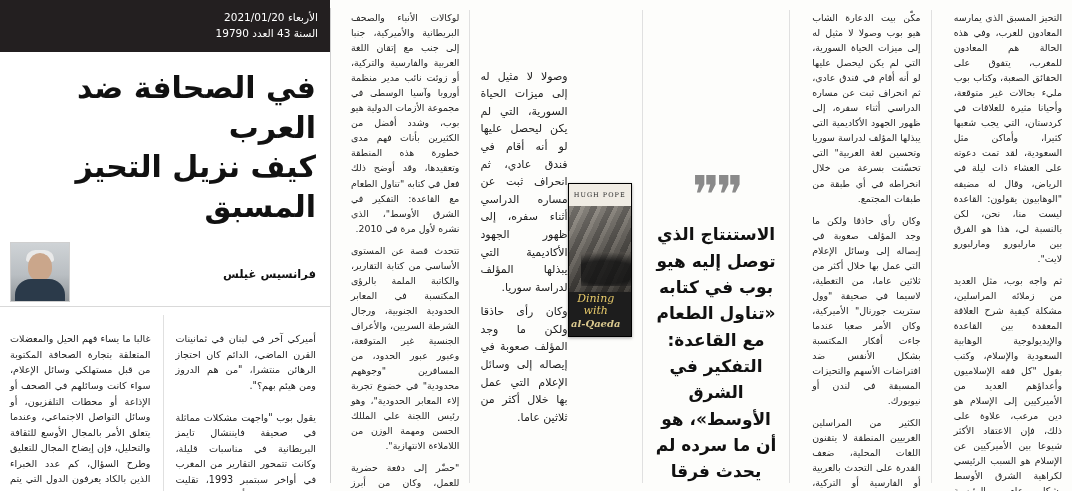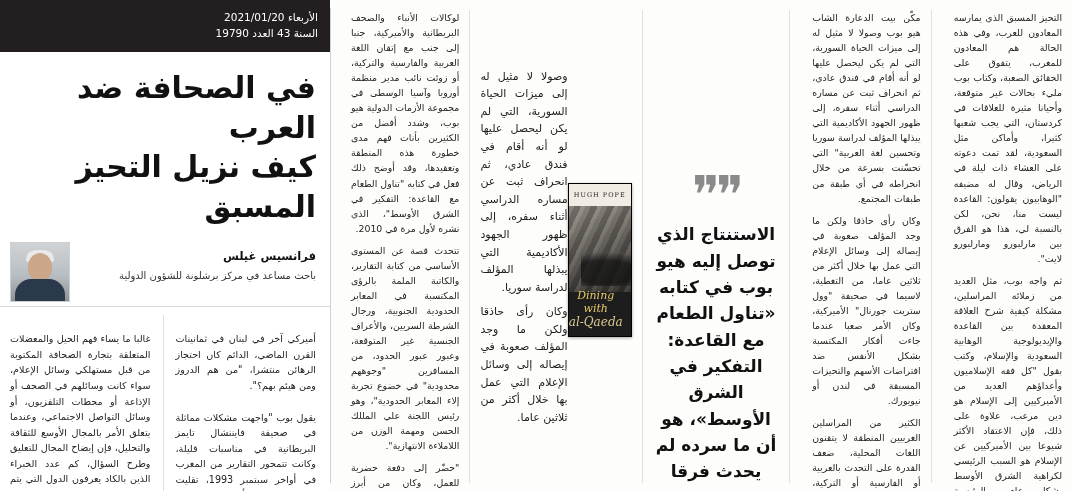--- a/index.html
+++ b/index.html
@@ -69,21 +69,21 @@
     font-size: 30px;
     font-weight: bold;
     line-height: 1.32;
     color: #111;
     letter-spacing: -0.3px;
   }
 
   .byline {
     display: flex;
     flex-direction: row-reverse;
-    align-items: flex-start;
+    align-items: center;
     justify-content: flex-start;
     gap: 0;
     padding: 10px 14px 4px 10px;
     border-bottom: 1px solid #d9d9d9;
   }
   .byline-text {
     text-align: right;
     font-size: 10px;
     line-height: 1.5;
     color: #333;
@@ -259,22 +259,23 @@
     bottom: 6px; left: 0; right: 8px;
     text-align: center;
     color: #e6c96a;
     font-family: "DejaVu Serif", serif;
     font-size: 11px;
     line-height: 1.15;
     font-style: italic;
   }
   .book .title small {
     display: block;
-    font-size: 12px;
+    font-size: 10px;
     color: #d9c88e;
+    font-weight: bold;
   }
   .img-col .caption {
     margin-top: 8px;
     font-size: 11px;
     line-height: 1.6;
     text-align: justify;
     color: #1d1d1d;
     width: 100%;
   }
   .img-col .caption p { margin: 0 0 7px 0; }
@@ -351,21 +352,20 @@
     </div>
 
     <div class="byline">
       <div class="byline-photo">
         <div class="hair"></div>
         <div class="face"></div>
         <div class="body"></div>
       </div>
       <div class="byline-text">
         <span class="byline-name">فرانسيس غيلس</span>
-        <span>باحث مساعد في مركز برشلونة للشؤون الدولية</span>
       </div>
     </div>
 
     <div class="right-body">
       <div class="col">
         <p>أميركي آخر في لبنان في ثمانينات القرن الماضي، الدائم كان احتجاز الرهائن منتشرا، "من هم الدروز ومن هيئم بهم؟".</p>
         <p>يقول بوب "واجهت مشكلات مماثلة في صحيفة فايننشال تايمز البريطانية في مناسبات قليلة، وكانت تتمحور التقارير من المغرب في أواخر سبتمبر 1993، تقليت بالاتصال من أحد المسافرين "وجوههم محمدوة" وقرر هذا المحرر عني بالابتعاد عن أي موقف تقض عن اللاملاءة الانتهازية".</p>
 
       </div>
       <div class="col-sep"></div>

